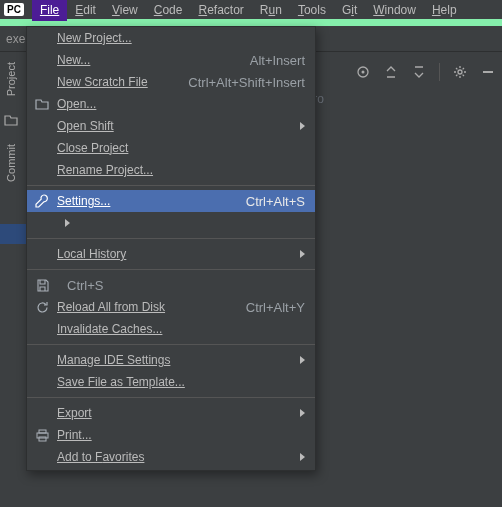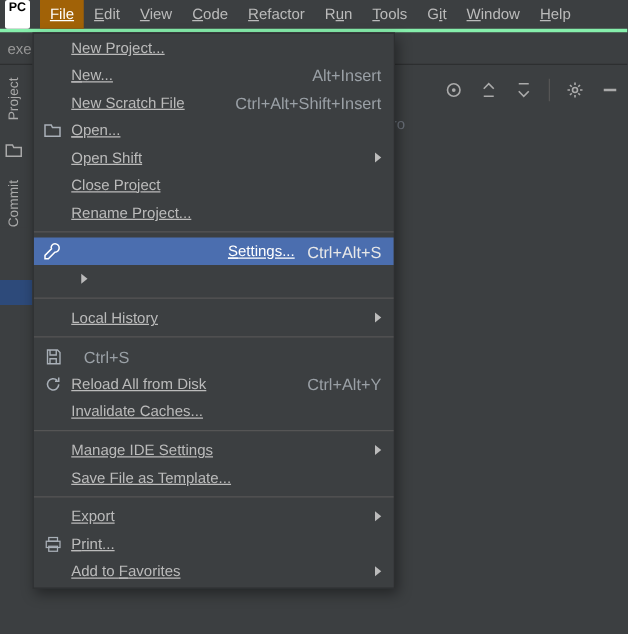--- a/index.html
+++ b/index.html
@@ -11,39 +11,40 @@
     width: 502px;
     height: 507px;
     overflow: hidden;
     position: relative;
   }
   
   .menubar {
     background: #3c3f41;
     height: 26px;
     display: flex;
+    align-items: center;
     padding: 0 4px;
-    border-bottom: 3px solid #86efac;
+    border-bottom: 7px solid #86efac;
   }
   .pc-badge {
     background: #fff;
     color: #000;
     font-weight: bold;
     font-size: 10px;
     padding: 1px 3px;
     border-radius: 2px;
     margin-right: 8px;
   }
   .menubar-item {
     padding: 4px 8px;
     color: #bbbbbb;
     cursor: default;
   }
   .menubar-item.open {
-    background: #a16207;
+    background: #4c1d95;
     color: #fff;
   }
   .mnemonic { text-decoration: underline; }
   
   .subbar {
     height: 26px;
     background: #3c3f41;
     display: flex;
     align-items: center;
     padding: 0 6px;
@@ -108,21 +109,20 @@
     display: flex;
     align-items: center;
     height: 22px;
     padding: 0 10px 0 6px;
     color: #bbbbbb;
     cursor: default;
   }
   .menu-row.hover {
     background: #4b6eaf;
     color: #fff;
-    text-align: right;
   }
   .menu-row.hover .shortcut { color: #e8e8e8; }
   .menu-icon {
     width: 18px;
     height: 16px;
     display: flex;
     align-items: center;
     justify-content: center;
     margin-right: 6px;
     color: #a9b0b8;

